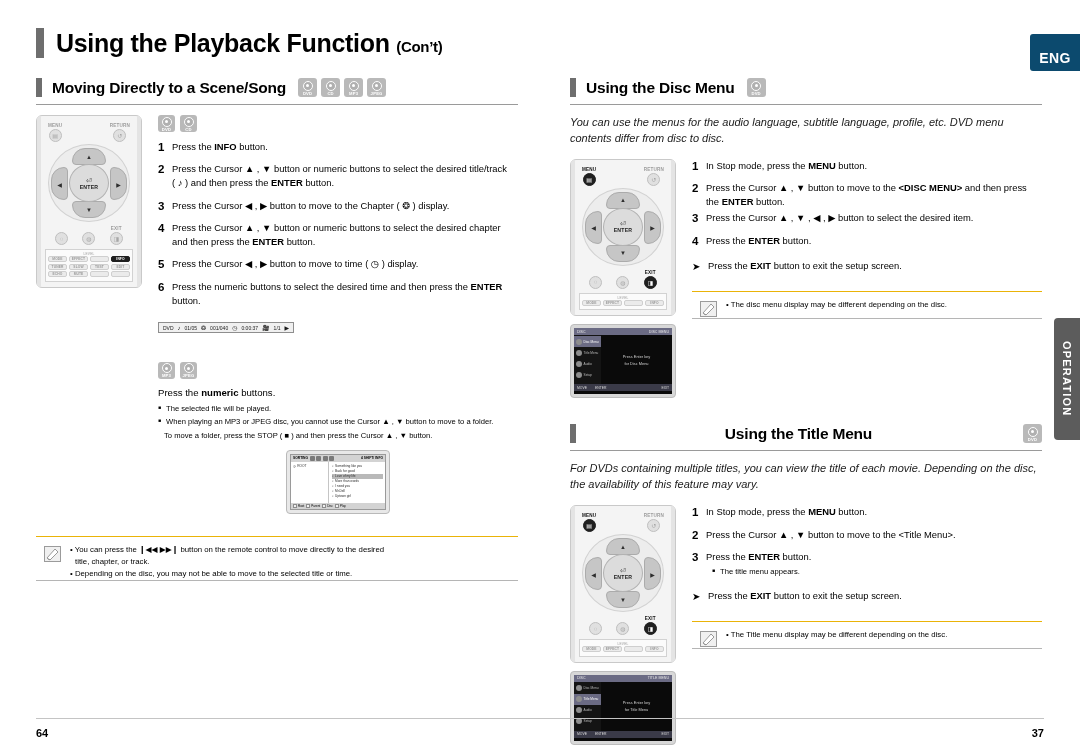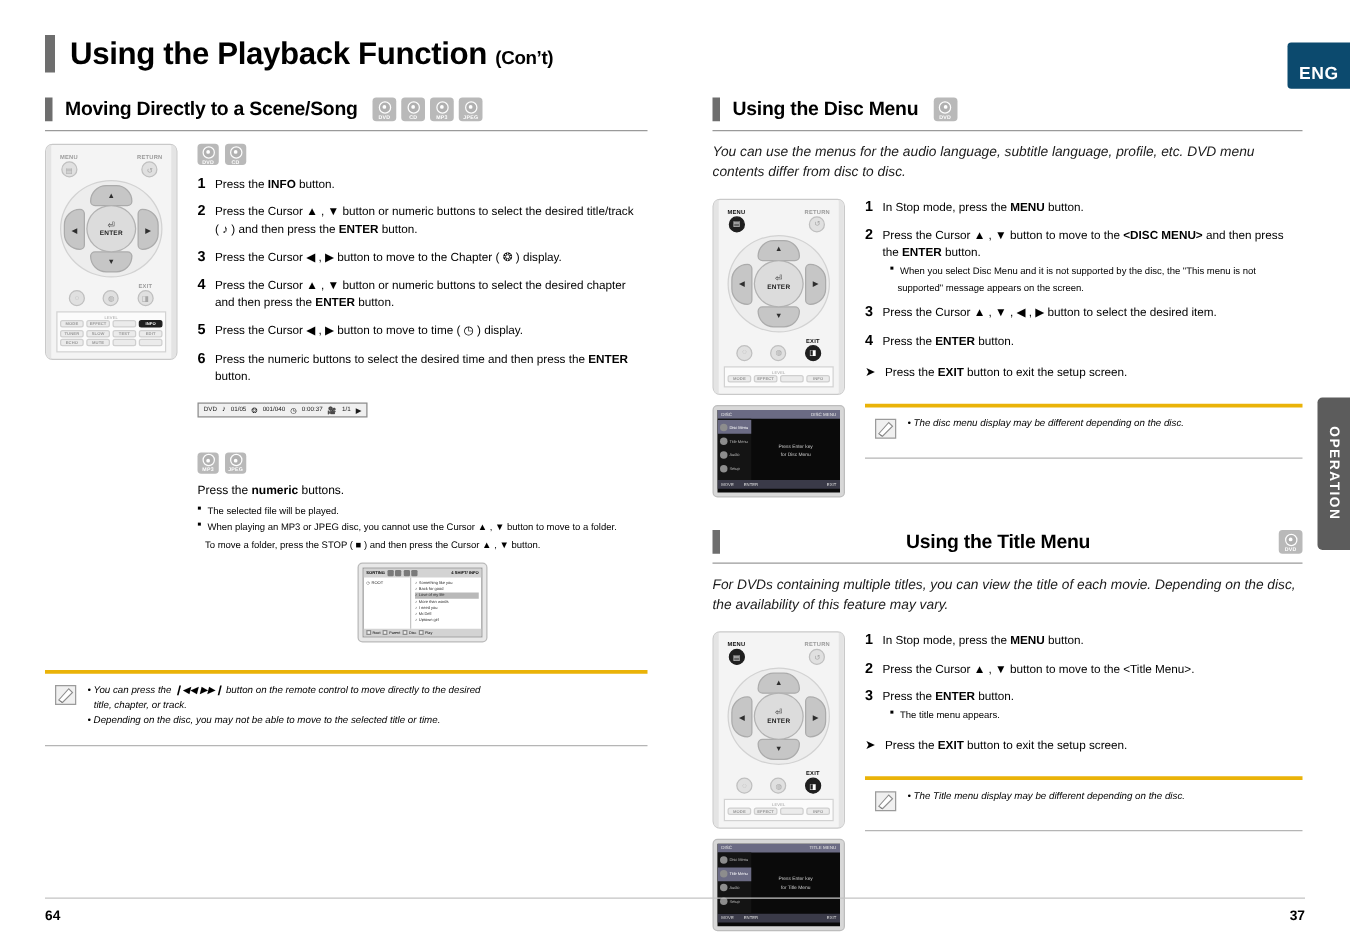--- a/index.html
+++ b/index.html
@@ -79,22 +79,22 @@
   .step b { font-weight: bold; }
 
   .sub-note { display: flex; font-size: 7.6px; line-height: 1.5; margin: 2px 0 2px 0; }
   .sub-note .sq { flex: none; margin-right: 5px; font-size: 5px; line-height: 1.9; }
   .sub-note .sq2 { flex:none; width: 6px; }
 
   .exit-line { display: flex; font-size: 9.4px; margin-top: 12px; align-items: flex-start; }
   .exit-line .tri { flex: none; width: 16px; font-size: 10px; line-height: 1.3; }
 
   
-  .notebox { border-top: 3px solid #eab308; border-bottom: 1px solid #b5b5b5;
-             padding: 7px 0 14px 0; display: flex; align-items: flex-start; margin-top: 14px; font-style: italic; }
+  .notebox { border-top: 1px solid #eab308; border-bottom: 1px solid #b5b5b5;
+             padding: 7px 0 0 0; display: flex; align-items: flex-start; margin-top: 14px; }
   .notebox .pencil { flex: none; width: 34px; display:flex; justify-content:center; padding-top:1px; }
   .notebox .ntext { font-size: 7.8px; line-height: 1.55; }
 
   
   .remote {
     width: 106px; background: #f4f4f4;
     border: 1px solid #c9c9c9; border-radius: 6px;
     padding: 6px 5px 5px 5px; position: relative;
   }
   .remote .edge-l, .remote .edge-r {
@@ -599,30 +599,20 @@
 
       <div class="text-col">
         <div class="step">
             <div class="num">1</div>
             <div class="txt">In Stop mode, press the <b>MENU</b> button.</div>
           </div>
         <div class="step" style="margin-bottom:2px;">
             <div class="num">2</div>
             <div class="txt">Press the Cursor ▲ , ▼ button to move to the <b>&lt;DISC MENU&gt;</b> and then press the <b>ENTER</b> button.</div>
           </div>
-        <div style="padding-left:20px;margin-bottom:7px;">
-          <div class="sub-note">
-              <span class="sq">■</span>
-              <span>When you select Disc Menu and it is not supported by the disc, the "This menu is not</span>
-            </div>
-          <div class="sub-note">
-              <span class="sq2"></span>
-              <span>supported" message appears on the screen.</span>
-            </div>
-        </div>
         <div class="step">
             <div class="num">3</div>
             <div class="txt">Press the Cursor ▲ , ▼ , ◀ , ▶ button to select the desired item.</div>
           </div>
         <div class="step">
             <div class="num">4</div>
             <div class="txt">Press the <b>ENTER</b> button.</div>
           </div>
 
         <div class="exit-line">

